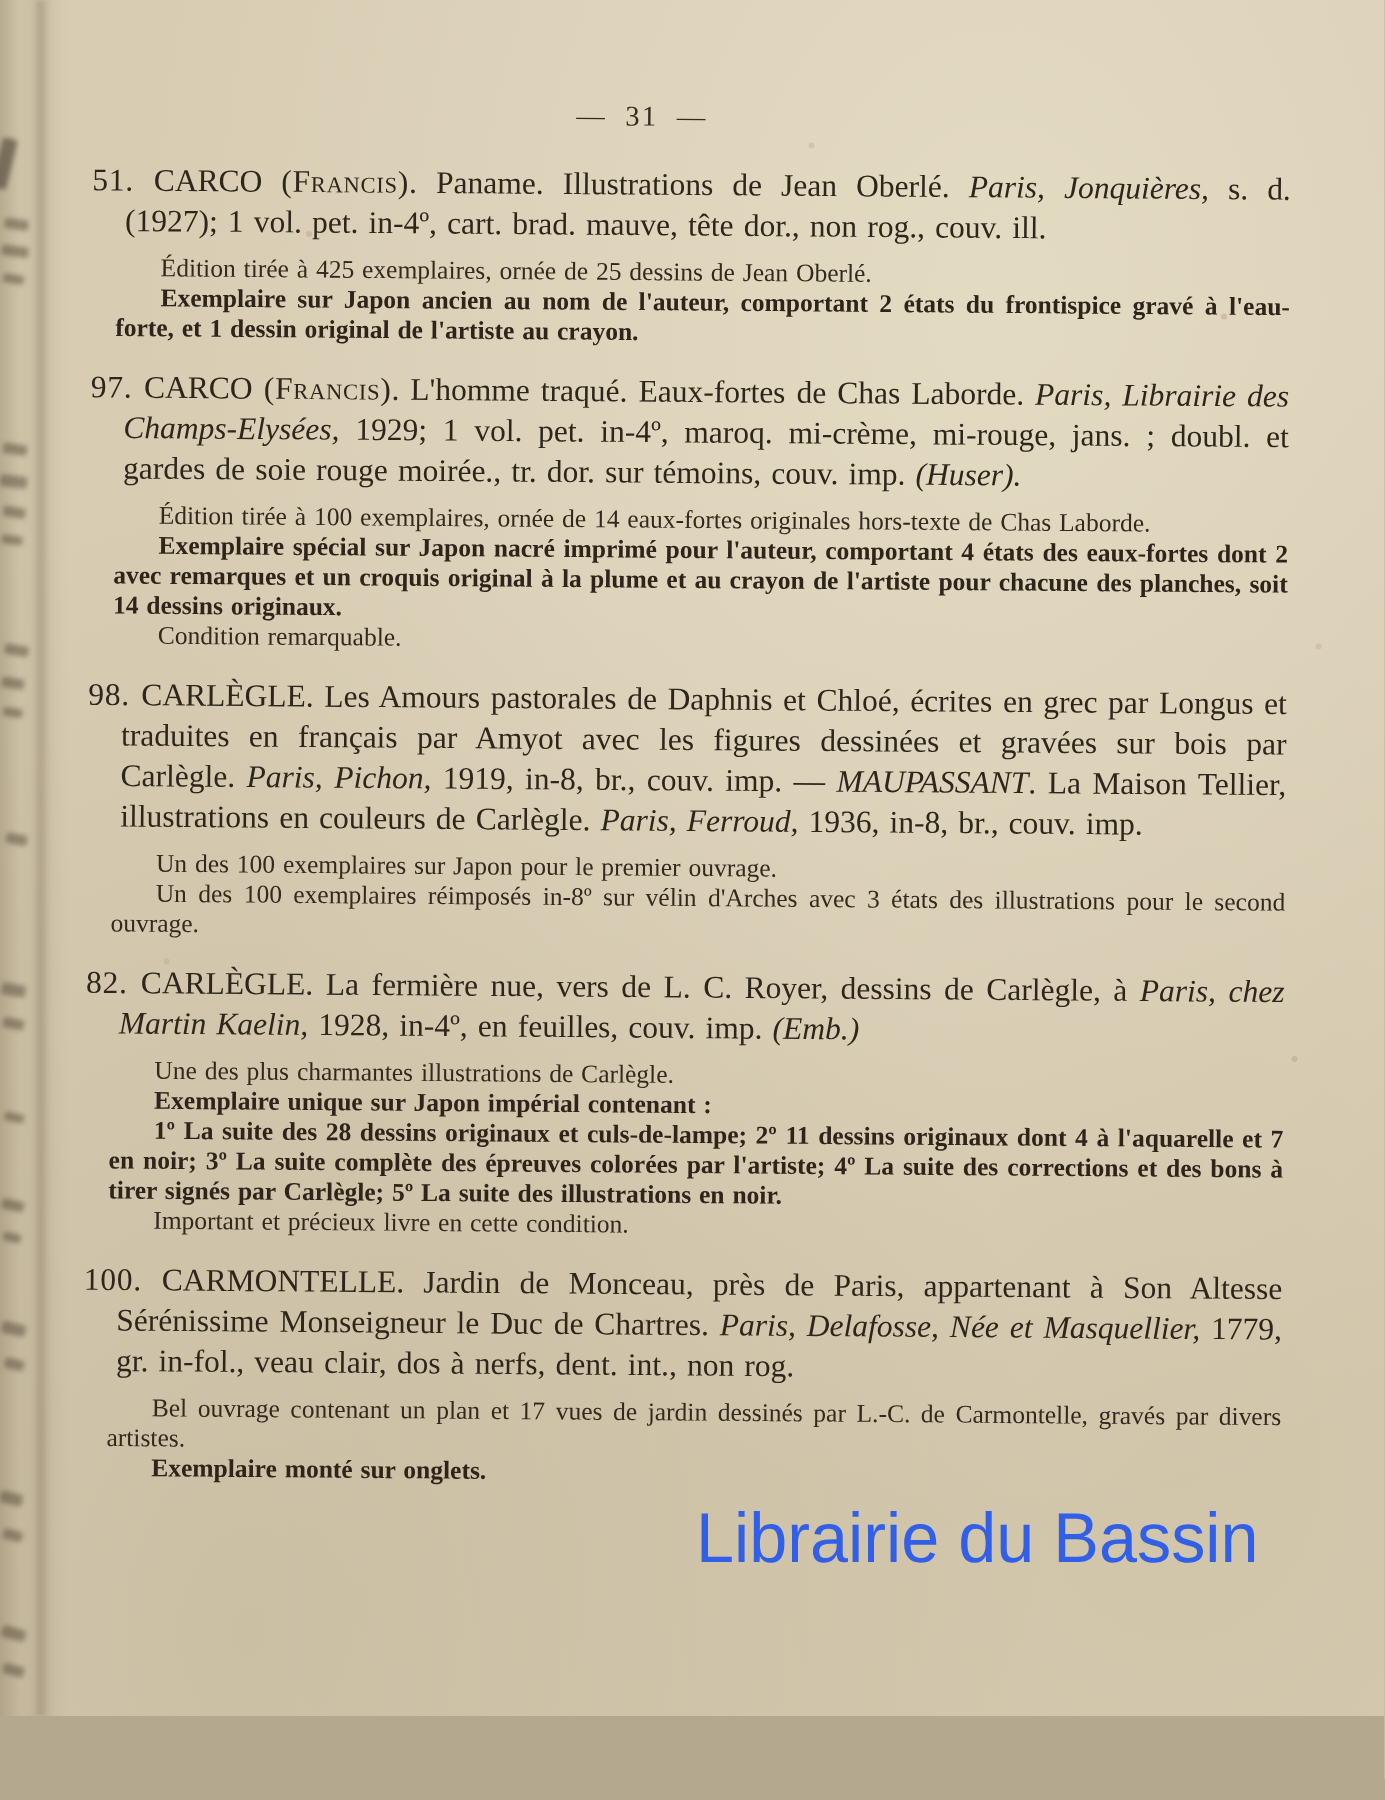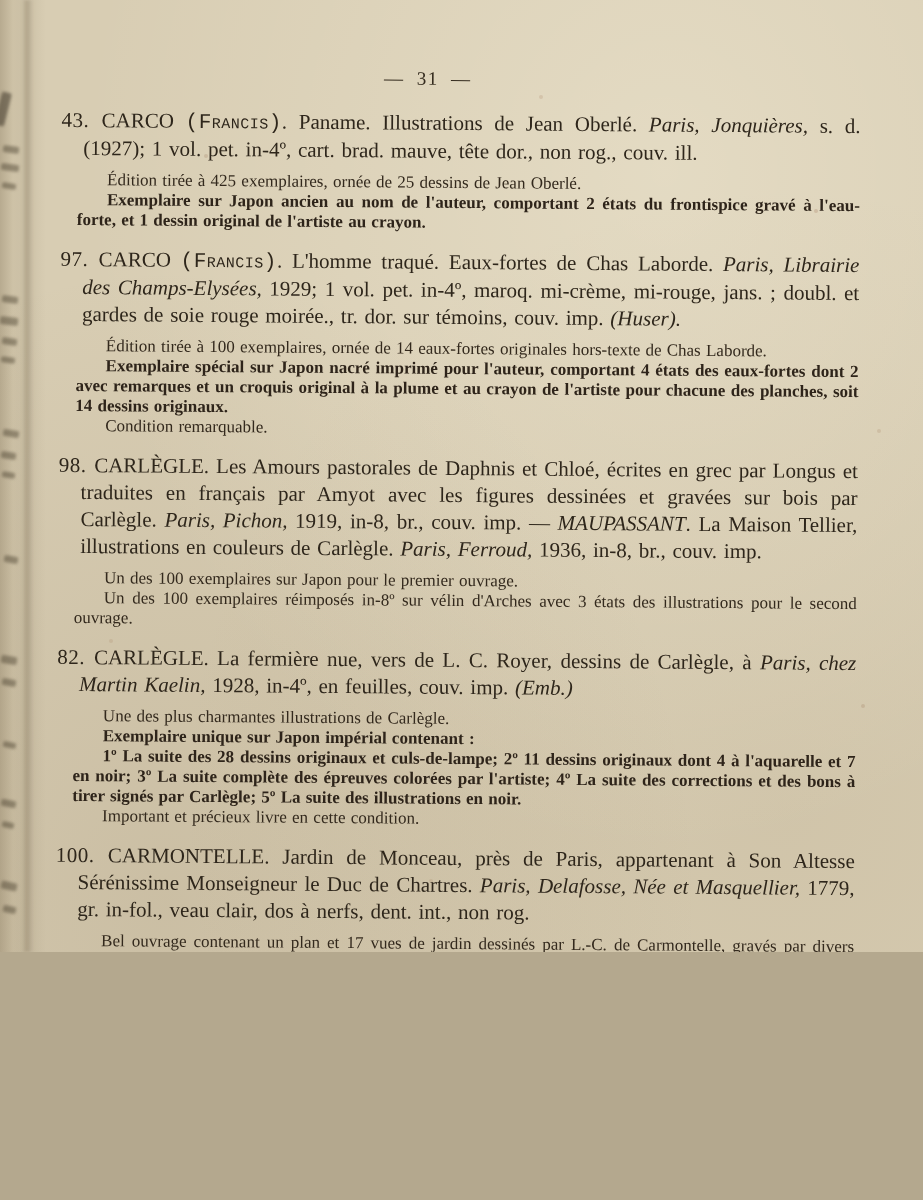--- a/index.html
+++ b/index.html
@@ -2,21 +2,21 @@
 <html><head>
 <meta charset="utf-8">
 <style>
   html,body{margin:0;padding:0;}
   body{
     width:923px;height:1200px;overflow:hidden;
     font-family:"Liberation Serif", serif;
     background:#b4a88e;
   }
   .page{
-    position:relative;width:923px;height:952px;overflow:hidden;
+    position:relative;width:923px;height:1144px;overflow:hidden;
     background-color:#d8cdb3;
     background-image:
       radial-gradient(ellipse at 72% 18%, rgba(255,250,232,0.30), transparent 62%),
       radial-gradient(ellipse at 85% 85%, rgba(140,120,85,0.10), transparent 55%),
       radial-gradient(ellipse at 18% 95%, rgba(120,100,70,0.14), transparent 50%),
       linear-gradient(90deg, rgba(120,104,76,0.34) 0px, rgba(165,150,118,0.20) 13px, rgba(110,96,70,0.12) 24px, rgba(0,0,0,0) 46px);
     color:#2e261b;
   }
   
   .edge-line{
@@ -55,21 +55,21 @@
   .entry{margin:0 0 16px 0;}
   .entry-body{
     margin:0 0 8px 0;
     font-size:21px;line-height:27px;
     text-align:justify;word-spacing:1.5px;
     padding-left:22px;text-indent:-22px;
   }
   .entry-num{letter-spacing:0.5px;}
   .seg-roman{}
   .seg-italic{font-style:italic;}
-  .seg-smallcaps{font-variant:small-caps;letter-spacing:0.5px;font-family:Liberation Mono, monospace;}
+  .seg-smallcaps{font-variant:small-caps;letter-spacing:0.5px;}
   .notes{margin-left:16px;}
   .note{
     margin:0;font-size:17px;line-height:20px;
     text-align:justify;word-spacing:1px;text-indent:30px;
     color:#33291d;
   }
   .note.bold{font-weight:700;color:#2e241a;}
   .watermark{
     position:absolute;left:464px;top:997px;z-index:6;
     font-family:"Liberation Sans", sans-serif;
@@ -111,21 +111,21 @@
     <div class="edge-mark" style="left:0px;top:1152px;width:17px;height:9px;transform:rotate(16deg)"></div>
     <div class="edge-mark" style="left:1px;top:1175px;width:15px;height:8px;transform:rotate(16deg)"></div>
     <div class="edge-mark" style="left:-2px;top:92px;width:10px;height:34px;transform:rotate(14deg);background:rgba(50,42,30,0.5)"></div>
     <div class="edge-mark" style="left:-3px;top:1182px;width:9px;height:20px;transform:rotate(14deg);background:rgba(50,42,30,0.45)"></div>
   </div>
 
   <div class="content" style="color: rgb(46, 38, 27);">
     <div class="page-number">— 31 —</div>
     <div>
         <div class="entry">
-          <p class="entry-body"><span class="entry-num">43. </span><span class="seg-roman">CARCO </span><span class="seg-smallcaps">(Francis)</span><span class="seg-roman">. Paname. Illustrations de Jean Oberlé. </span><span class="seg-italic">Paris, Jonquières,</span><span class="seg-roman"> s. d. (1927); 1 vol. pet. in-4º, cart. brad. mauve, tête dor., non rog., couv. ill.</span></p>
+          <p class="entry-body"><span class="entry-num">51. </span><span class="seg-roman">CARCO </span><span class="seg-smallcaps">(Francis)</span><span class="seg-roman">. Paname. Illustrations de Jean Oberlé. </span><span class="seg-italic">Paris, Jonquières,</span><span class="seg-roman"> s. d. (1927); 1 vol. pet. in-4º, cart. brad. mauve, tête dor., non rog., couv. ill.</span></p>
           <div class="notes">
             <p class="note">Édition tirée à 425 exemplaires, ornée de 25 dessins de Jean Oberlé.</p>
             <p class="note bold">Exemplaire sur Japon ancien au nom de l'auteur, comportant 2 états du frontispice gravé à l'eau-forte, et 1 dessin original de l'artiste au crayon.</p>
           </div>
         </div>
         <div class="entry">
           <p class="entry-body"><span class="entry-num">97. </span><span class="seg-roman">CARCO </span><span class="seg-smallcaps">(Francis)</span><span class="seg-roman">. L'homme traqué. Eaux-fortes de Chas Laborde. </span><span class="seg-italic">Paris, Librairie des Champs-Elysées,</span><span class="seg-roman"> 1929; 1 vol. pet. in-4º, maroq. mi-crème, mi-rouge, jans. ; doubl. et gardes de soie rouge moirée., tr. dor. sur témoins, couv. imp. </span><span class="seg-italic">(Huser).</span></p>
           <div class="notes">
             <p class="note">Édition tirée à 100 exemplaires, ornée de 14 eaux-fortes originales hors-texte de Chas Laborde.</p>
             <p class="note bold">Exemplaire spécial sur Japon nacré imprimé pour l'auteur, comportant 4 états des eaux-fortes dont 2 avec remarques et un croquis original à la plume et au crayon de l'artiste pour chacune des planches, soit 14 dessins originaux.</p>

